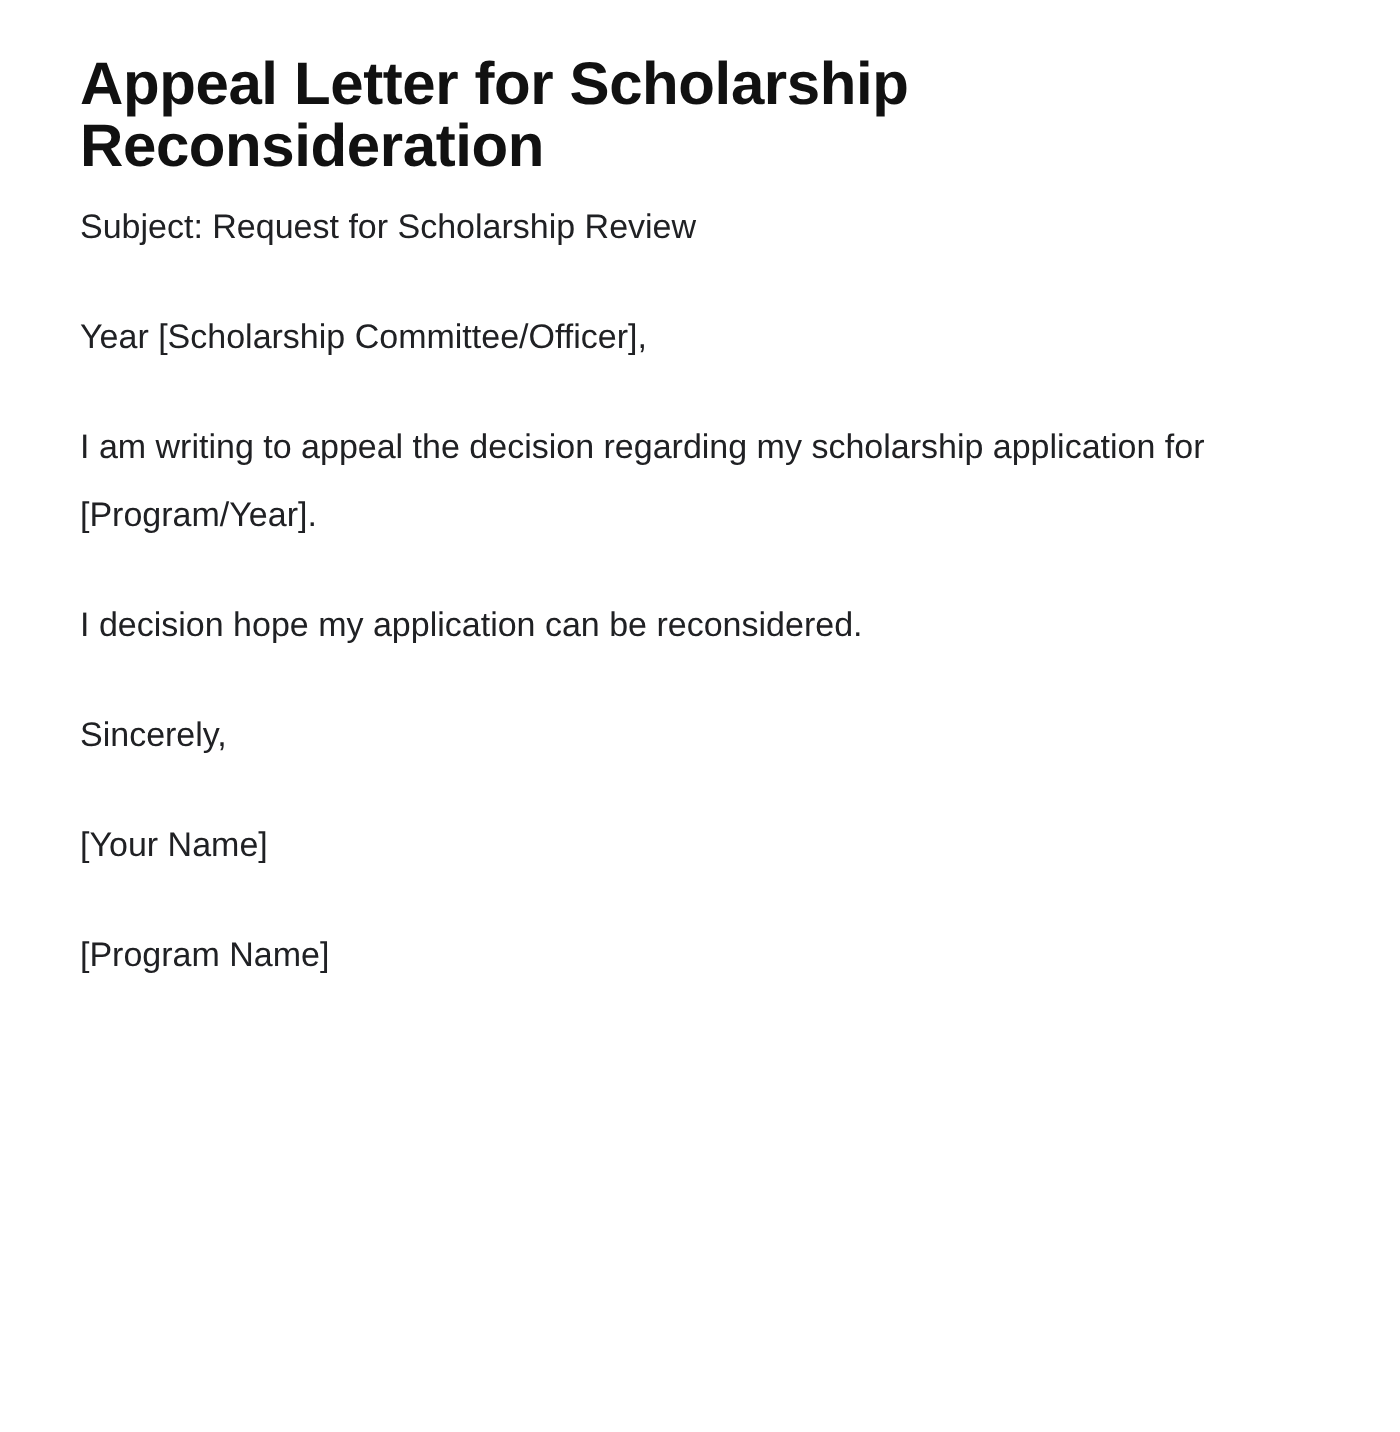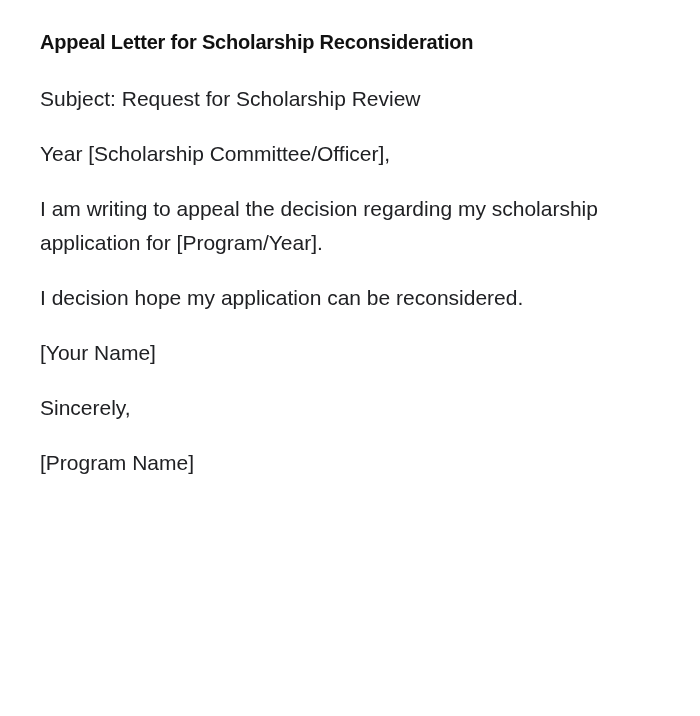--- a/index.html
+++ b/index.html
@@ -14,33 +14,33 @@
     font-family: "Liberation Sans", "DejaVu Sans", sans-serif;
   }
   .page {
     box-sizing: border-box;
     width: 700px;
     height: 716px;
     padding: 27px 40px 0 40px;
     background: #ffffff;
   }
   .doc-title {
-    margin: 0 0 24px 0;
-    font-size: 20px;
+    margin: 0 0 8px 0;
+    font-size: 30px;
     line-height: 31px;
     font-weight: 700;
     color: #111111;
     letter-spacing: -0.2px;
   }
   .doc-body {
     max-width: 590px;
   }
   .doc-body p {
     margin: 0 0 21px 0;
-    font-size: 21px;
+    font-size: 17px;
     line-height: 34px;
     font-weight: 400;
     color: #202124;
   }
 </style>
 </head>
 <body>
 
 <div class="page">
   <h1 class="doc-title">Appeal Letter for Scholarship Reconsideration</h1>
@@ -49,20 +49,20 @@
     <p>Subject: Request for Scholarship Review</p>
 
     <p>Year [Scholarship Committee/Officer],</p>
 
     <p>I am writing to appeal the decision regarding my scholarship application for [Program/Year].</p>
 
 
     <p>I decision hope my application can be reconsidered.</p>
 
 
+    <p>Sincerely,</p>
+
     <p>[Your Name]</p>
-
-    <p>Sincerely,</p>
 
 
     <p>[Program Name]</p>
   </div>
 </div>
 
 </body></html>

